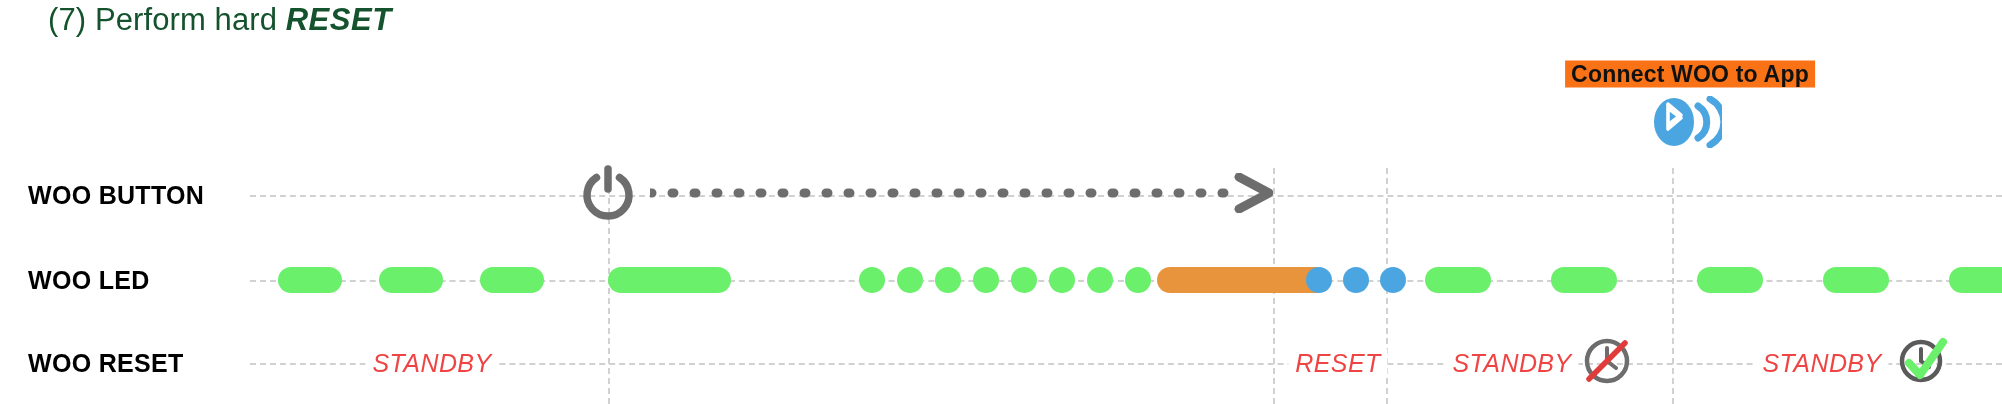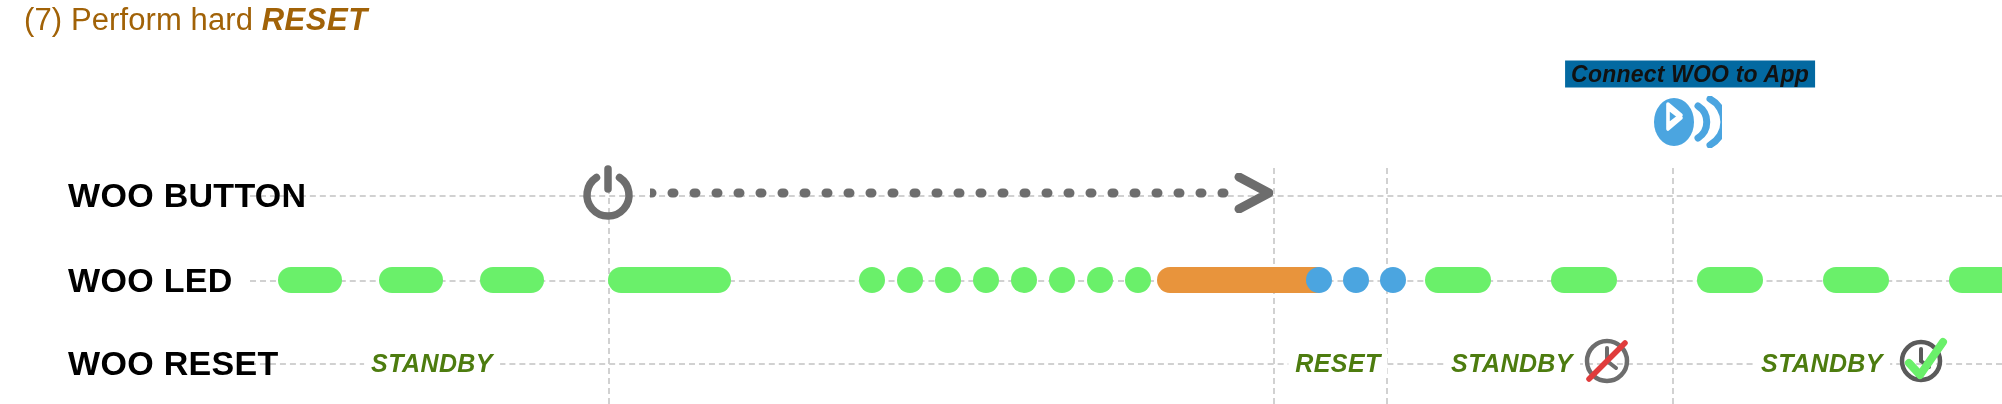--- a/index.html
+++ b/index.html
@@ -7,33 +7,32 @@
     width:2002px;height:404px;
     background:#ffffff;
     font-family:"Liberation Sans", sans-serif;
     overflow:hidden;
     position:relative;
   }
   #stage{position:absolute;left:0;top:0;width:2002px;height:404px;}
 
   
   #title{
-    position:absolute;left:24px;top:2px;
-    font-size:31px;color:#a16207;letter-spacing:.1px;
+    position:absolute;left:48px;top:2px;
+    font-size:31px;color:#14532d;letter-spacing:.1px;
     white-space:nowrap;
   }
   #title .strong{font-weight:bold;font-style:italic;letter-spacing:.5px;}
 
   
   .row-label{
     position:absolute;left:28px;
-    font-size:34px;font-weight:bold;color:#000;
+    font-size:25px;font-weight:bold;color:#000;
     letter-spacing:.3px;white-space:nowrap;
     transform:translateY(-50%);
-    margin-left:40px;
   }
 
   
   .hline{
     position:absolute;height:0;border-top:2px dashed #cfcfcf;
     opacity:.95;
   }
   .vline{
     position:absolute;width:0;border-left:2px dashed #cfcfcf;
     opacity:.95;
@@ -45,33 +44,33 @@
     transform:translateY(-50%);
   }
   .led.green{background:#6af06a;}
   .led.orange{background:#e8943c;}
   .led.blue{background:#4ba5e0;}
   .led.dot{width:26px;border-radius:50%;}
 
   
   .state{
     position:absolute;
-    font-size:25px;font-weight:bold;font-style:italic;color:#4d7c0f;
+    font-size:25px;font-weight:normal;font-style:italic;color:#ef4444;
     letter-spacing:.4px;white-space:nowrap;
     transform:translate(-50%,-50%);
     background:#fff;padding:0 7px;
   }
 
   
   .anno{
     position:absolute;
-    font-size:23px;font-weight:bold;font-style:italic;color:#111;
+    font-size:23px;font-weight:bold;color:#111;
     letter-spacing:.2px;white-space:nowrap;
     transform:translate(-50%,-50%);
-    background:#0369a1;padding:0 6px;
+    background:#f97316;padding:0 6px;
   }
 
   
   #power-icon{position:absolute;transform:translate(-50%,-50%);}
   
   #press-arrow{position:absolute;transform:translateY(-50%);}
   
   #bt-icon{position:absolute;transform:translate(-50%,-50%);}
   
   .state-icon{position:absolute;transform:translate(-50%,-50%);}

